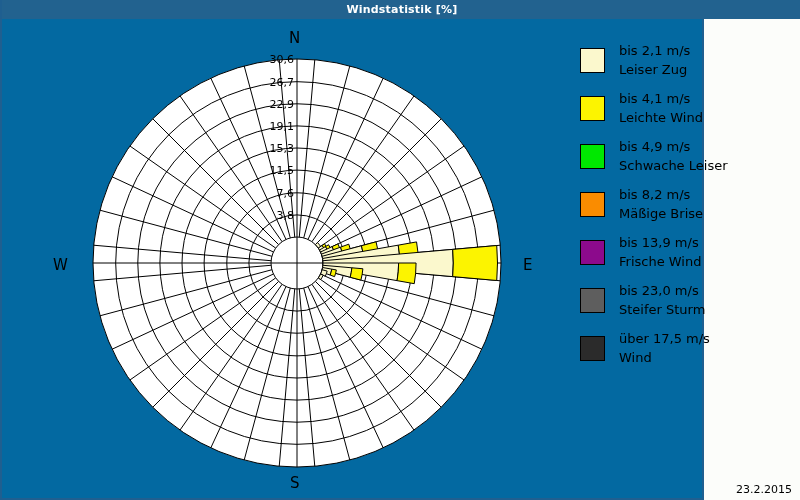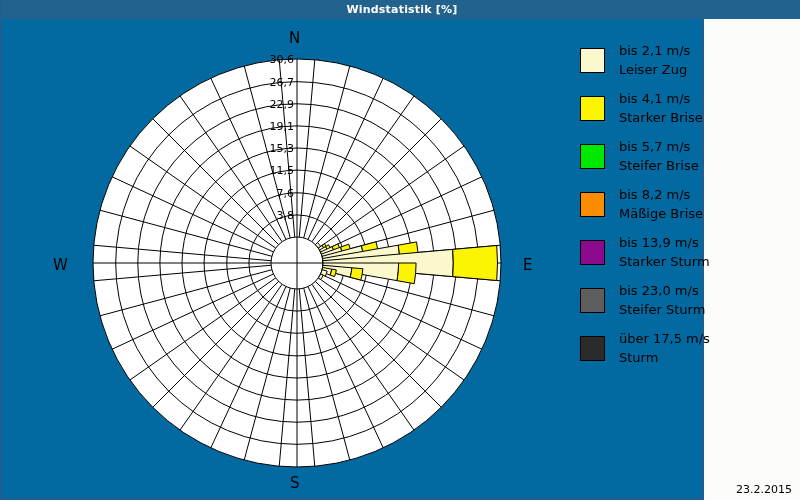--- a/index.html
+++ b/index.html
@@ -218,56 +218,56 @@
           <div class="legend-swatch" style="background: rgb(251, 248, 205);"></div>
           <div class="legend-text">
             <div>bis 2,1 m/s</div>
             <div>Leiser Zug</div>
           </div>
         </div>
         <div class="legend-row">
           <div class="legend-swatch" style="background: rgb(252, 244, 0);"></div>
           <div class="legend-text">
             <div>bis 4,1 m/s</div>
-            <div>Starker Brise</div>
+            <div>Leichte Wind</div>
           </div>
         </div>
         <div class="legend-row">
           <div class="legend-swatch" style="background: rgb(0, 232, 0);"></div>
           <div class="legend-text">
-            <div>bis 5,7 m/s</div>
-            <div>Steifer Brise</div>
+            <div>bis 4,9 m/s</div>
+            <div>Schwache Leiser</div>
           </div>
         </div>
         <div class="legend-row">
           <div class="legend-swatch" style="background: rgb(250, 140, 0);"></div>
           <div class="legend-text">
             <div>bis 8,2 m/s</div>
             <div>Mäßige Brise</div>
           </div>
         </div>
         <div class="legend-row">
           <div class="legend-swatch" style="background: rgb(140, 10, 140);"></div>
           <div class="legend-text">
             <div>bis 13,9 m/s</div>
-            <div>Starker Sturm</div>
+            <div>Frische Wind</div>
           </div>
         </div>
         <div class="legend-row">
           <div class="legend-swatch" style="background: rgb(94, 94, 94);"></div>
           <div class="legend-text">
             <div>bis 23,0 m/s</div>
             <div>Steifer Sturm</div>
           </div>
         </div>
         <div class="legend-row">
           <div class="legend-swatch" style="background: rgb(43, 43, 43);"></div>
           <div class="legend-text">
             <div>über 17,5 m/s</div>
-            <div>Sturm</div>
+            <div>Wind</div>
           </div>
         </div>
       </div>
 
     <div id="date-stamp">23.2.2015</div>
 
   </div>
 </div>
 
 </body></html>

